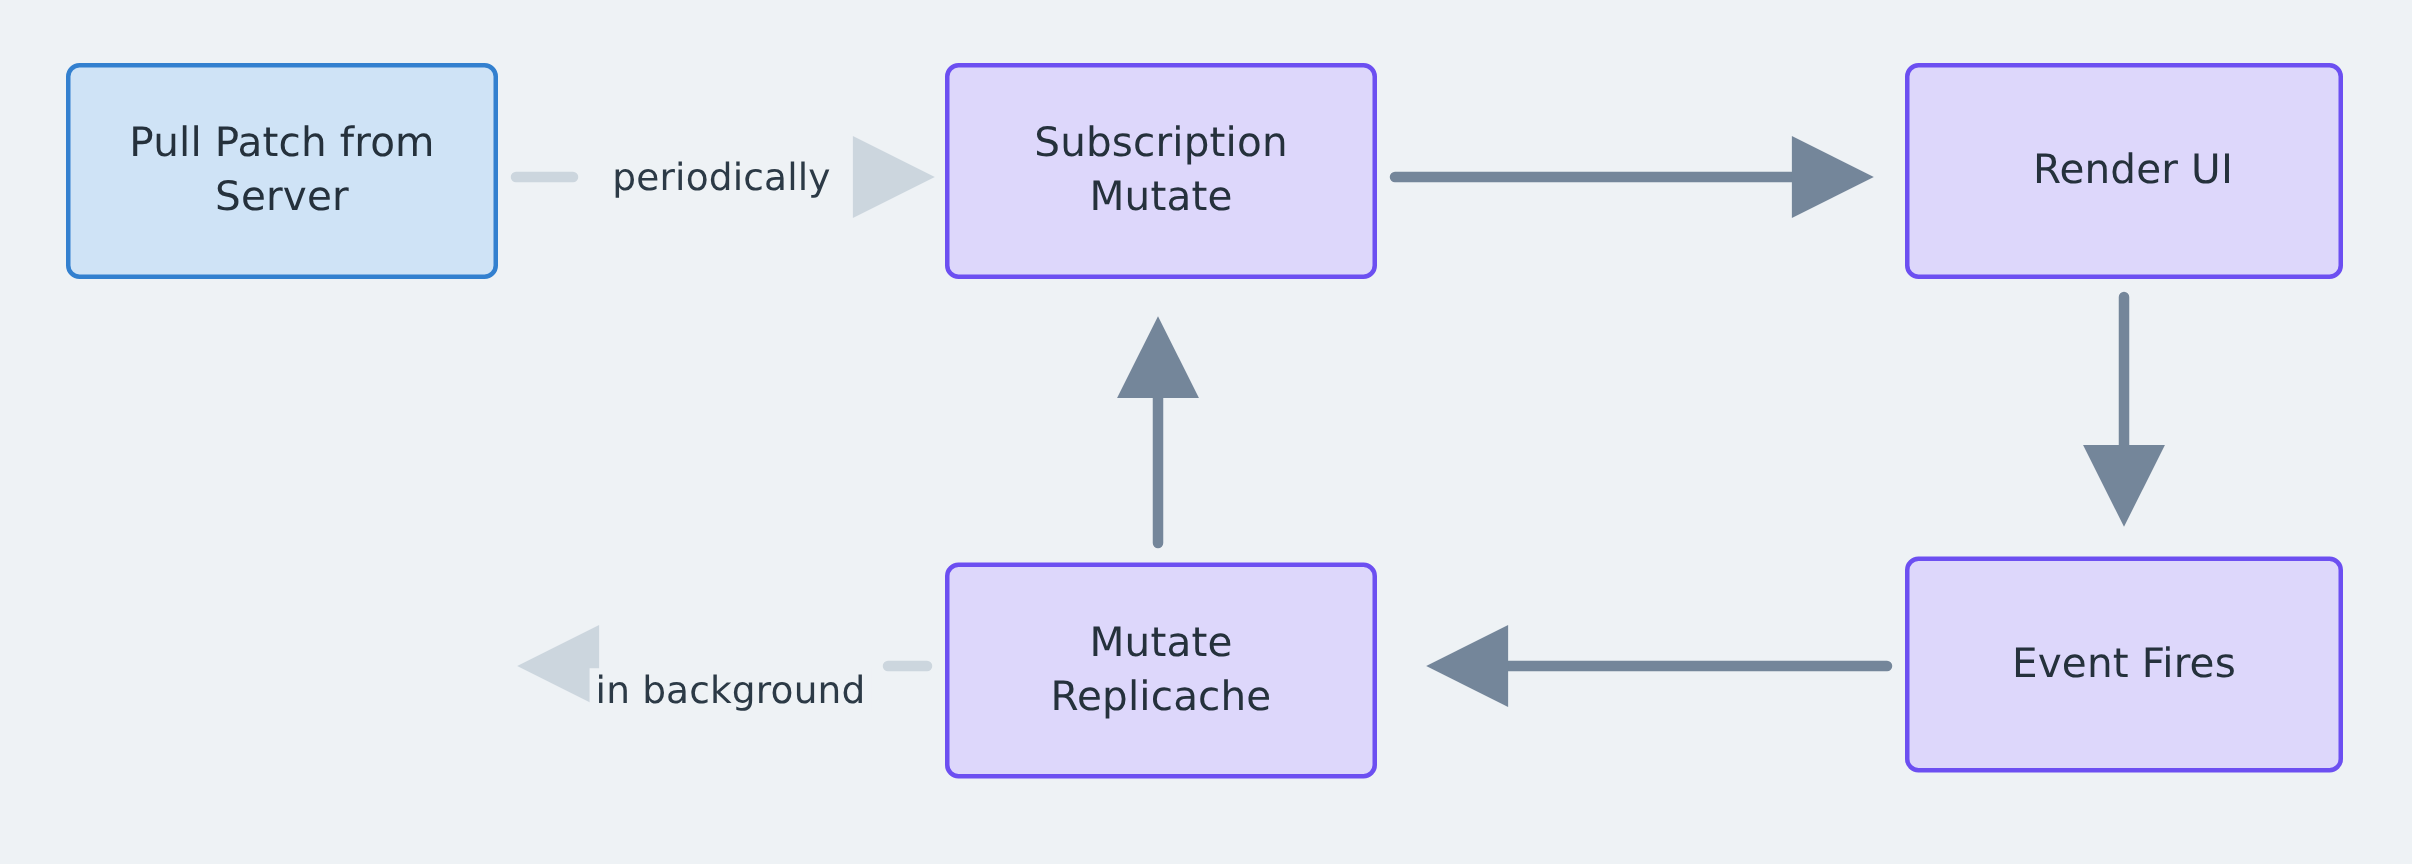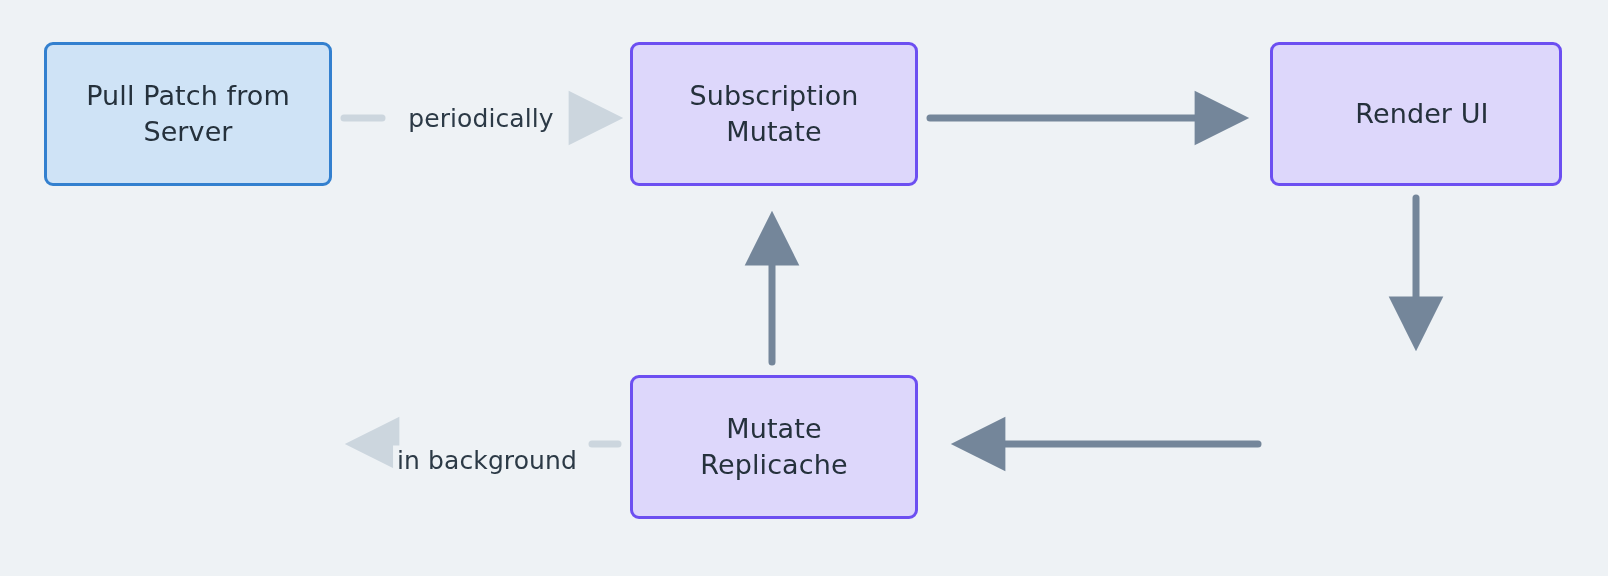--- a/index.html
+++ b/index.html
@@ -112,20 +112,23 @@
   <div class="node node-purple" style="left:1270px; top:42px; width:292px; height:144px;padding-left:12px;">
     <span class="node-label">Render UI</span>
   </div>
 
 
   <div class="node node-purple" style="left:630px; top:375px; width:288px; height:144px;">
     <span class="node-label">Mutate
 Replicache</span>
   </div>
 
+  <div class="node node-purple" style="left:1270px; top:371px; width:292px; height:144px;">
+    <span class="node-label">Event Fires</span>
+  </div>
 
   <div class="edge-label" style="left:481px; top:118px; transform:translate(-50%,-50%);">
     <span>periodically</span>
   </div>
 
   <div class="edge-label" style="left:487px; top:460px; transform:translate(-50%,-50%);">
     <span>in background</span>
   </div>
 
 </div>

